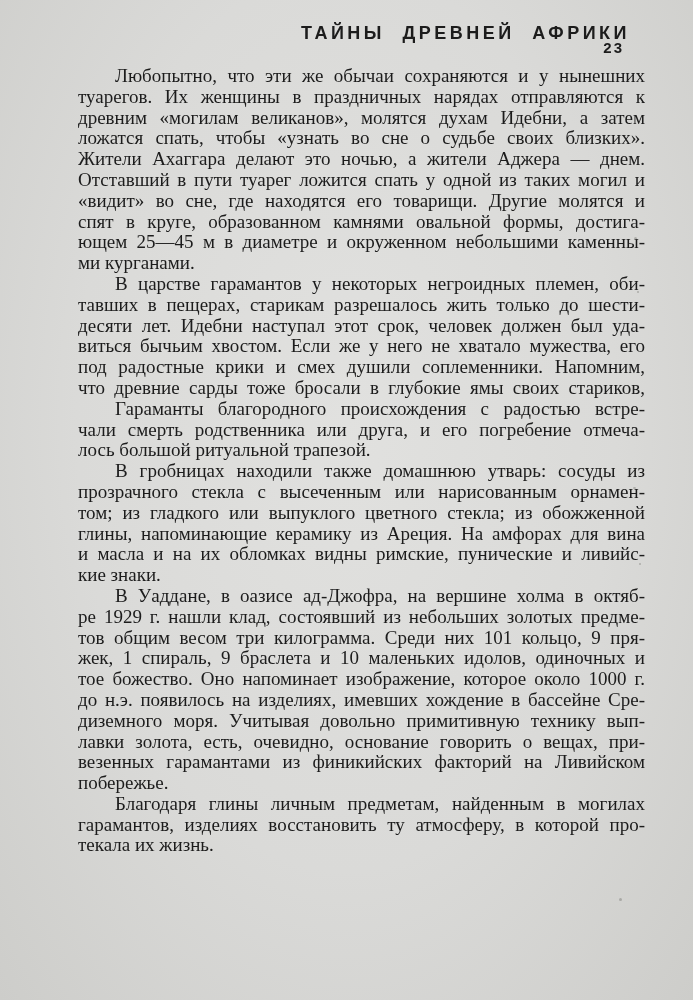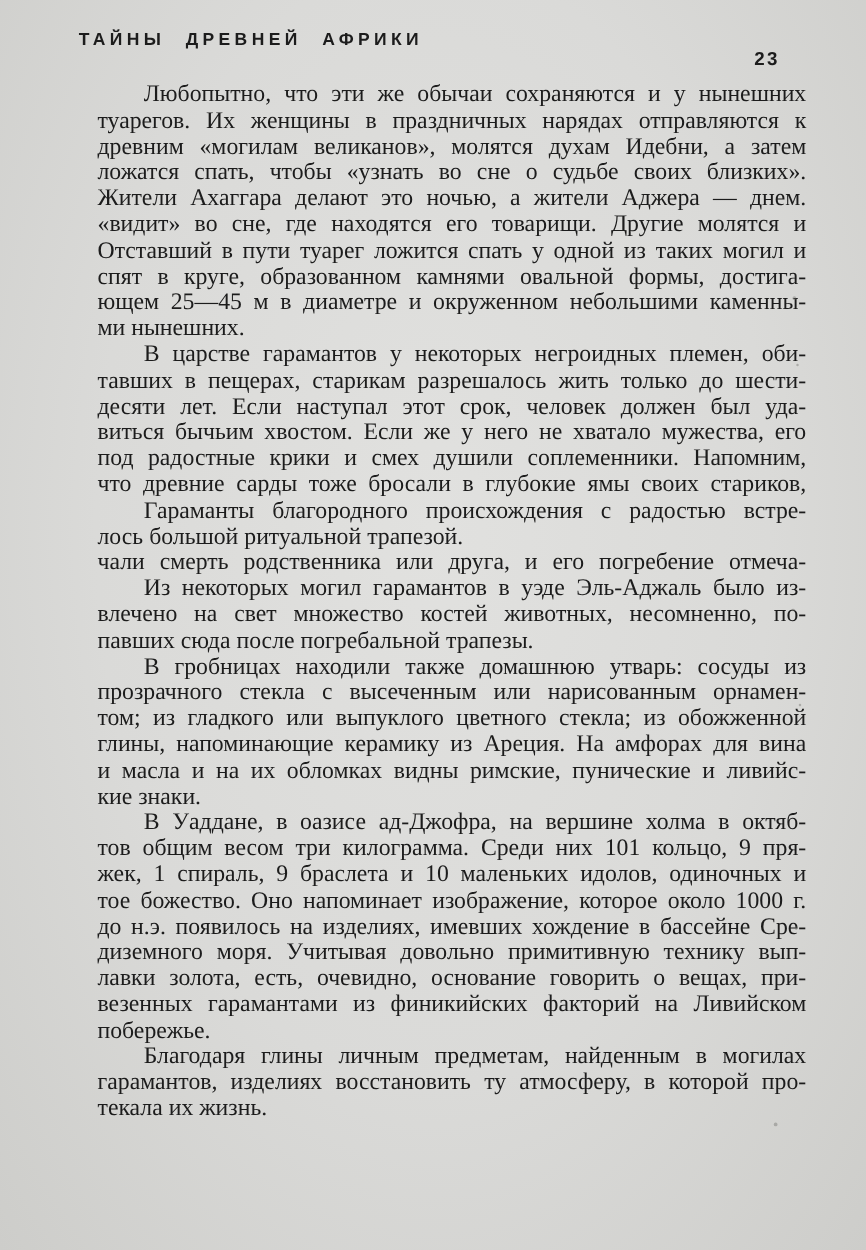--- a/index.html
+++ b/index.html
@@ -20,22 +20,22 @@
     overflow:hidden;
   }
   .header{
     position:absolute;
     top:23px;left:63px;width:567px;height:22px;
     font-family:"Liberation Sans","DejaVu Sans",sans-serif;
     font-weight:bold;
   }
   .running-title{
     display:block;
-    text-align:left;
-    font-size:14px;
+    text-align:right;
+    font-size:18px;
     letter-spacing:3.5px;
     word-spacing:9px;
     white-space:nowrap;
   }
   .page-number{
     position:absolute;
     right:6px;top:16px;
     font-size:15px;
     letter-spacing:2px;
   }
@@ -74,54 +74,50 @@
     <span class="running-title">ТАЙНЫ  ДРЕВНЕЙ  АФРИКИ</span>
     <span class="page-number">23</span>
   </div>
   <div class="page-body">
       <div class="paragraph">
         <div class="line first">Любопытно, что эти же обычаи сохраняются и у нынешних</div>
         <div class="line">туарегов. Их женщины в праздничных нарядах отправляются к</div>
         <div class="line">древним «могилам великанов», молятся духам Идебни, а затем</div>
         <div class="line">ложатся спать, чтобы «узнать во сне о судьбе своих близких».</div>
         <div class="line">Жители Ахаггара делают это ночью, а жители Аджера — днем.</div>
+        <div class="line">Отставший в пути туарег ложится спать у одной из таких могил и</div>
         <div class="line">«видит» во сне, где находятся его товарищи. Другие молятся и</div>
-        <div class="line">Отставший в пути туарег ложится спать у одной из таких могил и</div>
         <div class="line">спят в круге, образованном камнями овальной формы, достига-</div>
         <div class="line">ющем 25—45 м в диаметре и окруженном небольшими каменны-</div>
-        <div class="line last">ми нынешних.</div>
+        <div class="line last">ми курганами.</div>
       </div>
       <div class="paragraph">
         <div class="line first">В царстве гарамантов у некоторых негроидных племен, оби-</div>
         <div class="line">тавших в пещерах, старикам разрешалось жить только до шести-</div>
-        <div class="line">десяти лет. Если наступал этот срок, человек должен был уда-</div>
+        <div class="line">десяти лет. Идебни наступал этот срок, человек должен был уда-</div>
         <div class="line">виться бычьим хвостом. Если же у него не хватало мужества, его</div>
         <div class="line">под радостные крики и смех душили соплеменники. Напомним,</div>
         <div class="line">что древние сарды тоже бросали в глубокие ямы своих стариков,</div>
       </div>
       <div class="paragraph">
         <div class="line first">Гараманты благородного происхождения с радостью встре-</div>
+        <div class="line">чали смерть родственника или друга, и его погребение отмеча-</div>
         <div class="line last">лось большой ритуальной трапезой.</div>
-        <div class="line">чали смерть родственника или друга, и его погребение отмеча-</div>
-      </div>
-      <div class="paragraph">
-        <div class="line first">Из некоторых могил гарамантов в уэде Эль-Аджаль было из-</div>
-        <div class="line">влечено на свет множество костей животных, несомненно, по-</div>
-        <div class="line last">павших сюда после погребальной трапезы.</div>
       </div>
       <div class="paragraph">
         <div class="line first">В гробницах находили также домашнюю утварь: сосуды из</div>
         <div class="line">прозрачного стекла с высеченным или нарисованным орнамен-</div>
         <div class="line">том; из гладкого или выпуклого цветного стекла; из обожженной</div>
         <div class="line">глины, напоминающие керамику из Ареция. На амфорах для вина</div>
         <div class="line">и масла и на их обломках видны римские, пунические и ливийс-</div>
         <div class="line last">кие знаки.</div>
       </div>
       <div class="paragraph">
         <div class="line first">В Уаддане, в оазисе ад-Джофра, на вершине холма в октяб-</div>
+        <div class="line">ре 1929 г. нашли клад, состоявший из небольших золотых предме-</div>
         <div class="line">тов общим весом три килограмма. Среди них 101 кольцо, 9 пря-</div>
         <div class="line">жек, 1 спираль, 9 браслета и 10 маленьких идолов, одиночных и</div>
         <div class="line">тое божество. Оно напоминает изображение, которое около 1000 г.</div>
         <div class="line">до н.э. появилось на изделиях, имевших хождение в бассейне Сре-</div>
         <div class="line">диземного моря. Учитывая довольно примитивную технику вып-</div>
         <div class="line">лавки золота, есть, очевидно, основание говорить о вещах, при-</div>
         <div class="line">везенных гарамантами из финикийских факторий на Ливийском</div>
         <div class="line last">побережье.</div>
       </div>
       <div class="paragraph">

